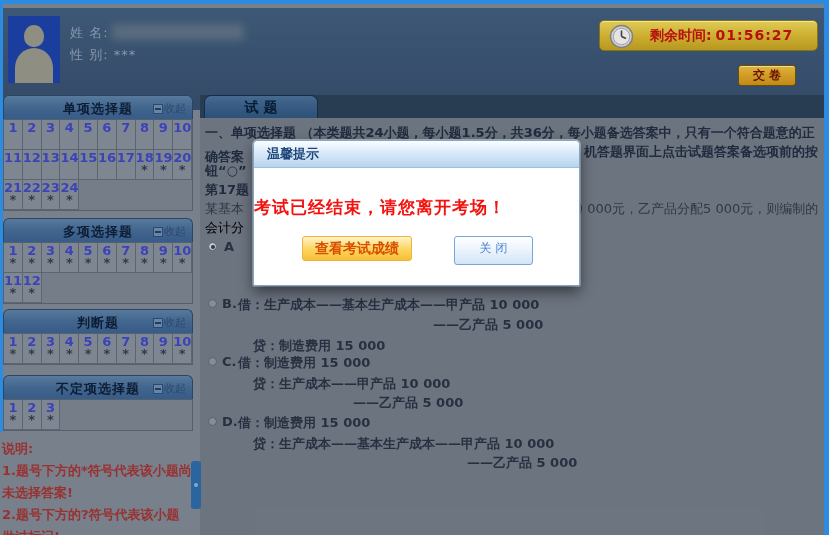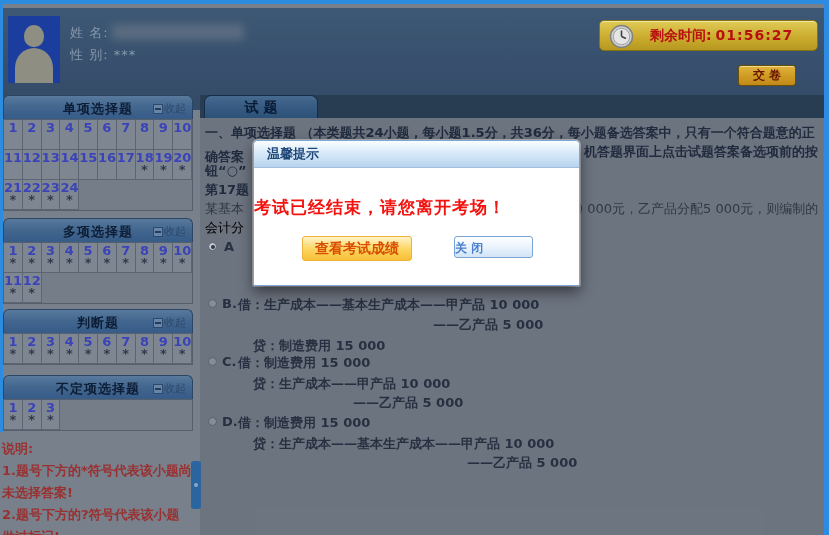--- a/index.html
+++ b/index.html
@@ -74,24 +74,24 @@
   .modal-title{height:26px;border-radius:4px 4px 0 0;border-bottom:1px solid #9fc0dd;
                background:linear-gradient(180deg,#fafdff 0%,#d9eafa 45%,#b7d3ec 100%);
                font-size:13px;font-weight:bold;color:#1e4677;line-height:26px;padding-left:13px;}
   .modal-body{position:relative;height:117px;background:#ffffff;border-radius:0 0 2px 2px;}
   .modal-msg{position:absolute;left:0;right:0;top:28px;
              font-size:17px;font-weight:bold;color:#f3120e;letter-spacing:1px;white-space:nowrap;}
   .btn-view{position:absolute;left:48px;top:68px;width:110px;height:25px;border-radius:3px;
             background:linear-gradient(180deg,#fff3c8 0%,#fcd55e 55%,#f6bf37 100%);
             border:1px solid #eeb33c;box-sizing:border-box;color:#d94e00;font-size:14px;font-weight:bold;
             text-align:center;line-height:23px;cursor:pointer;}
-  .btn-close{position:absolute;left:200px;top:68px;width:79px;height:22px;border-radius:3px;
+  .btn-close{position:absolute;left:200px;top:68px;width:79px;height:29px;border-radius:3px;
              background:linear-gradient(180deg,#ffffff 0%,#eaf3fc 50%,#d2e5f7 100%);
-             border:1px solid #7aa4d8;box-sizing:border-box;color:#4a7fd0;font-size:12px;font-weight:bold;
-             line-height:23px;cursor:pointer;}
+             border:1px solid #7aa4d8;box-sizing:border-box;color:#4a7fd0;font-size:12px;font-weight:normal;
+             text-align:center;line-height:23px;cursor:pointer;}
 </style>
 </head>
 <body>
 
 <div class="page">
 
   <div class="header">
     <div class="photo">
       <div class="head"></div>
       <div class="bust"></div>

